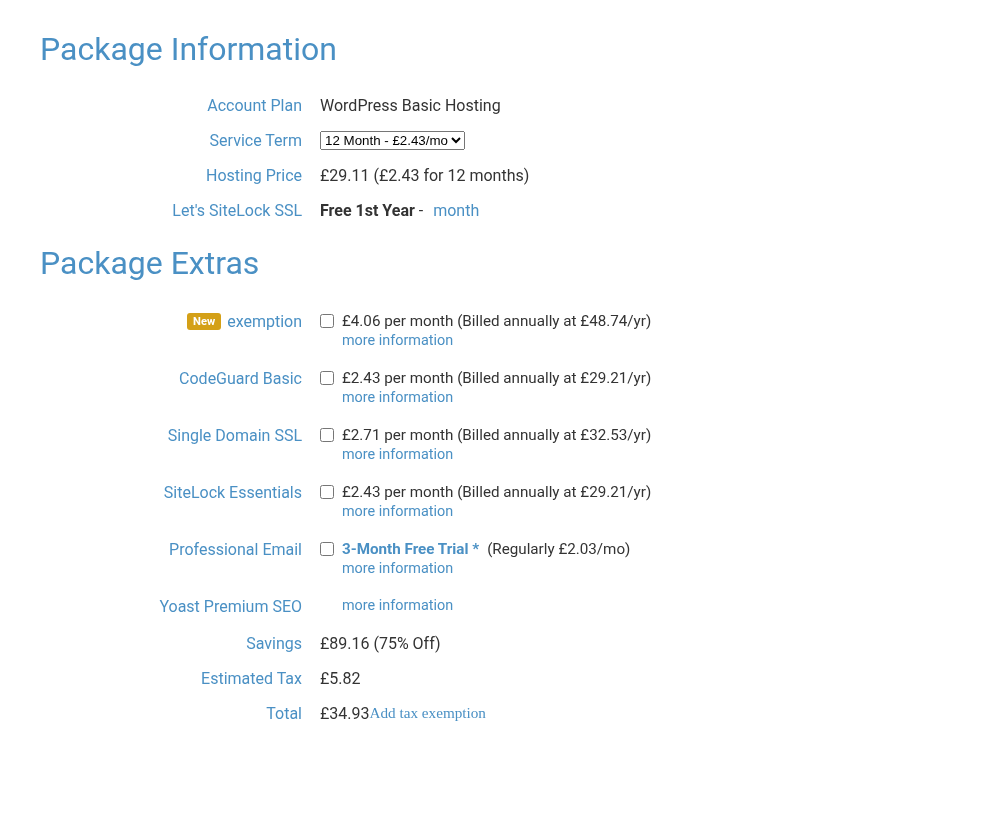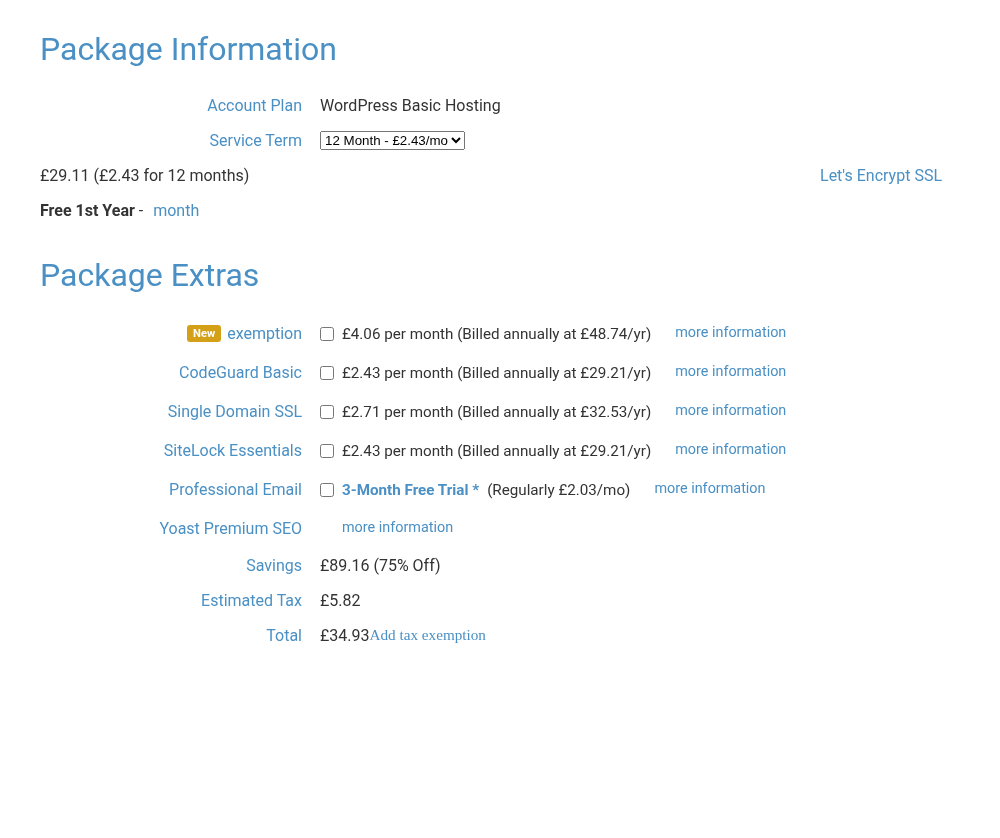--- a/index.html
+++ b/index.html
@@ -16,21 +16,21 @@
       color: #4a90c4;
       font-size: 2rem;
       font-weight: 400;
       margin-bottom: 20px;
     }
 
     .info-table {
       display: grid;
       grid-template-columns: 280px 1fr;
       gap: 0;
-      margin-bottom: 28px;
+      margin-bottom: 16px;
     }
 
     .info-label {
       color: #4a90c4;
       font-size: 1rem;
       text-align: right;
       padding: 8px 18px 8px 0;
       font-weight: 400;
     }
 
@@ -60,20 +60,21 @@
       text-align: right;
       padding: 10px 18px 10px 0;
       display: flex;
       align-items: flex-start;
       justify-content: flex-end;
     }
 
     .extra-value {
       padding: 10px 0;
       display: flex;
+      flex-direction: column;
       gap: 2px;
     }
 
     .extra-line {
       display: flex;
       align-items: center;
       gap: 8px;
       font-size: 0.95rem;
       color: #333;
     }
@@ -145,23 +146,24 @@
 
   <div class="info-label">Service Term</div>
   <div class="info-value">
     <select>
       <option>12 Month - £2.43/mo</option>
       <option>24 Month</option>
       <option>36 Month</option>
     </select>
   </div>
 
+  <div class="info-label">Hosting Price</div>
   <div class="info-value">£29.11 (£2.43 for 12 months)</div>
 
-  <div class="info-label">Let's Encrypt SSL</div>
+  <div class="info-label">Let's SiteLock SSL</div>
   <div class="info-value">
     <strong>Free 1st Year</strong>
     <span>&nbsp;-&nbsp;</span>
     <a class="ssl-terms-link" href="#">month</a>
   </div>
 
 </div>
 
 <h1 class="section-title divider-section">Package Extras</h1>
 

